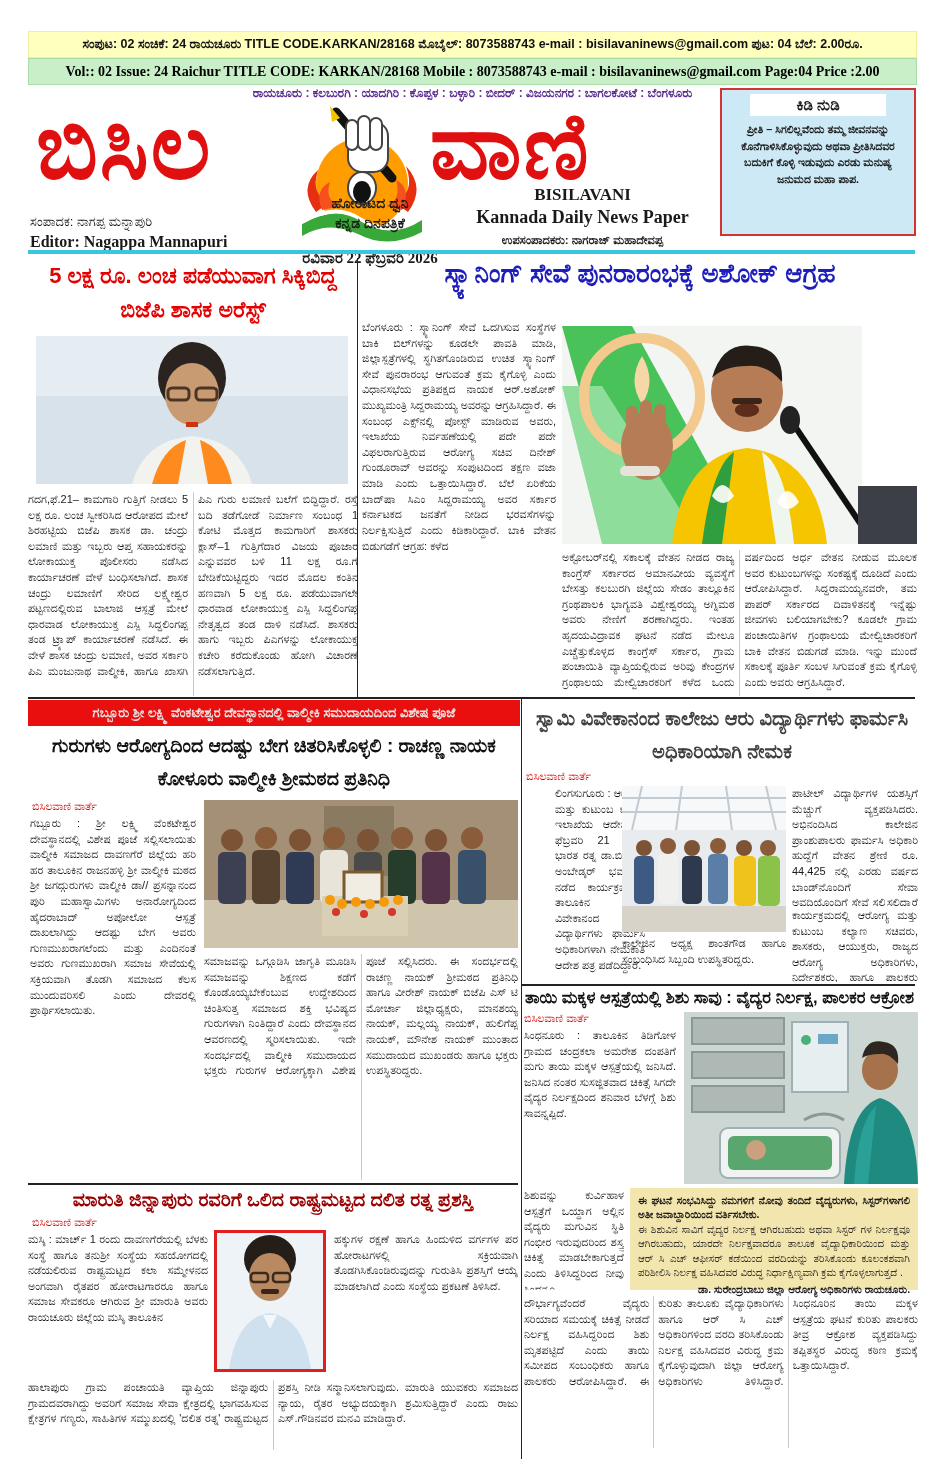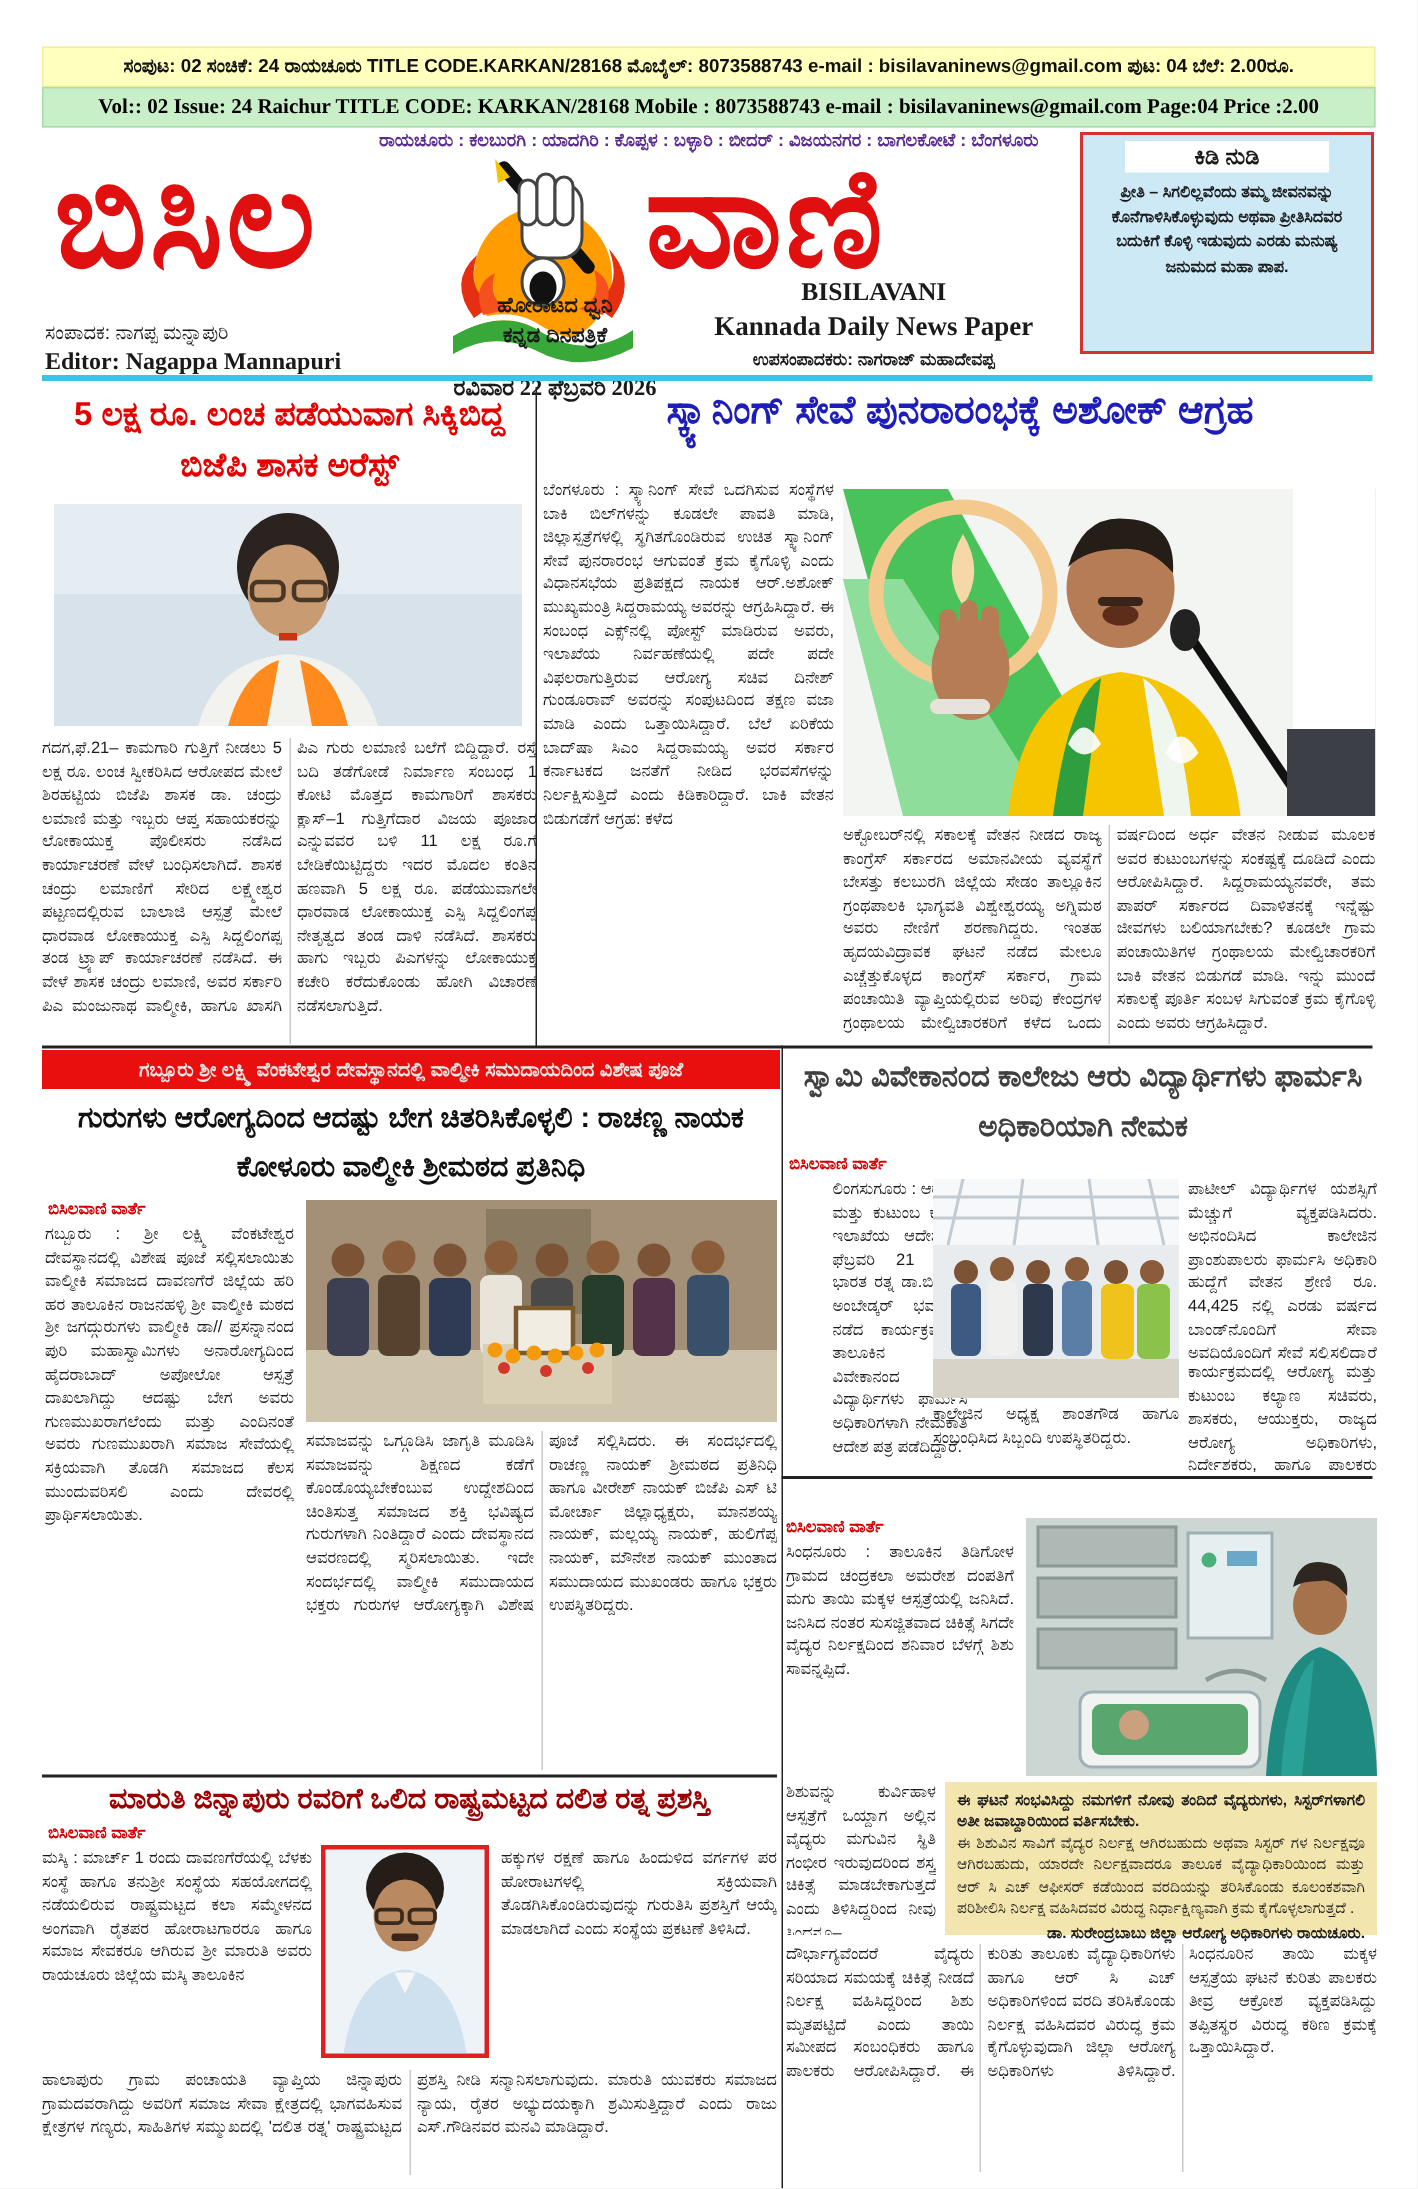--- a/index.html
+++ b/index.html
@@ -31,21 +31,21 @@
   .kidi .kx{font-weight:bold;font-size:10.8px;line-height:1.55;margin-top:5px;}
   .rule-cyan{left:28px;top:250px;width:887px;height:4px;background:#38c6e3;}
   .vrule{background:#222;width:1px;}
   .hrule{background:#222;height:2px;}
   .headline{font-weight:bold;text-align:center;}
   .h-a1{left:28px;top:259px;width:330px;font-size:22px;color:#e60000;line-height:1.55;}
   .h-a2{left:362px;top:258px;width:556px;font-size:26px;color:#1d1dbb;line-height:1.2;}
   .body-txt{font-size:11px;line-height:1.42;text-align:justify;overflow:hidden;}
   .cols2{column-count:2;column-gap:10px;column-rule:1px solid #c9c9c9;}
   .cols3{column-count:3;column-gap:9px;column-rule:1px solid #c9c9c9;}
-  .byline{color:#d40000;font-weight:bold;font-size:11px;}
+  .byline{color:#d40000;font-weight:normal;font-size:11px;}
   .kicker{left:28px;top:700px;width:492px;height:26px;background:#ea0f0f;color:#e5e5e5;
           font-weight:bold;font-size:13px;display:flex;align-items:center;justify-content:center;}
   .h-a3{left:28px;top:729px;width:492px;font-size:19px;color:#111;line-height:1.75;}
   .h-a4{left:526px;top:702px;width:392px;font-size:19.5px;color:#404040;line-height:1.7;}
   .h-a5{left:521px;top:988px;width:397px;font-size:16.5px;color:#111;line-height:1.2;}
   .h-a6{left:28px;top:1189px;width:490px;font-size:19px;color:#9a0000;line-height:1.2;}
   .photo{background:#ddd;overflow:hidden;}
   .quotebox{left:630px;top:1188px;width:288px;height:102px;background:#f3e5ae;
             padding:6px 8px;box-sizing:border-box;font-size:10.3px;line-height:1.4;text-align:justify;}
   .quotebox .attr{font-weight:bold;text-align:right;margin-top:3px;}
@@ -249,20 +249,21 @@
       </g>
       <rect y="120" width="164" height="26" fill="#d7d3c8"></rect>
     </svg>
   </div>
   <div class="abs body-txt" style="left:622px;top:936px;width:164px;height:46px;">ಕಾಲೇಜಿನ ಅಧ್ಯಕ್ಷ ಶಾಂತಗೌಡ ಹಾಗೂ ಸಂಬಂಧಿಸಿದ ಸಿಬ್ಬಂದಿ ಉಪಸ್ಥಿತರಿದ್ದರು.</div>
   <div class="abs body-txt" style="left:792px;top:786px;width:126px;height:120px;">ಪಾಟೀಲ್ ವಿದ್ಯಾರ್ಥಿಗಳ ಯಶಸ್ಸಿಗೆ ಮೆಚ್ಚುಗೆ ವ್ಯಕ್ತಪಡಿಸಿದರು.  ಅಭಿನಂದಿಸಿದ ಕಾಲೇಜಿನ ಪ್ರಾಂಶುಪಾಲರು ಫಾರ್ಮಸಿ ಅಧಿಕಾರಿ ಹುದ್ದೆಗೆ ವೇತನ ಶ್ರೇಣಿ ರೂ. 44,425 ನಲ್ಲಿ ಎರಡು ವರ್ಷದ ಬಾಂಡ್‌ನೊಂದಿಗೆ ಸೇವಾ ಅವಧಿಯೊಂದಿಗೆ ಸೇವೆ ಸಲ್ಲಿಸಲಿದ್ದಾರೆ ಎಂದು ಮಾಹಿತಿ ನೀಡಿದರು.</div>
   <div class="abs body-txt" style="left:792px;top:908px;width:126px;height:74px;">ಕಾರ್ಯಕ್ರಮದಲ್ಲಿ ಆರೋಗ್ಯ ಮತ್ತು ಕುಟುಂಬ ಕಲ್ಯಾಣ ಸಚಿವರು, ಶಾಸಕರು, ಆಯುಕ್ತರು, ರಾಜ್ಯದ ಆರೋಗ್ಯ ಅಧಿಕಾರಿಗಳು, ನಿರ್ದೇಶಕರು, ಹಾಗೂ ಪಾಲಕರು ಉಪಸ್ಥಿತರಿದ್ದರು.</div>
 
   <div class="abs hrule" style="left:521px;top:984px;width:394px;"></div>
 
+  <div class="abs headline h-a5">ತಾಯಿ ಮಕ್ಕಳ ಆಸ್ಪತ್ರೆಯಲ್ಲಿ ಶಿಶು ಸಾವು : ವೈದ್ಯರ ನಿರ್ಲಕ್ಷ, ಪಾಲಕರ ಆಕ್ರೋಶ</div>
   <div class="abs byline" style="left:524px;top:1012px;">ಬಿಸಿಲವಾಣಿ ವಾರ್ತೆ</div>
   <div class="abs body-txt" style="left:524px;top:1028px;width:152px;height:156px;">ಸಿಂಧನೂರು : ತಾಲೂಕಿನ ತಿಡಿಗೋಳ ಗ್ರಾಮದ ಚಂದ್ರಕಲಾ ಅಮರೇಶ ದಂಪತಿಗೆ ಮಗು ತಾಯಿ ಮಕ್ಕಳ ಆಸ್ಪತ್ರೆಯಲ್ಲಿ ಜನಿಸಿದೆ. ಜನಿಸಿದ ನಂತರ ಸುಸಜ್ಜಿತವಾದ ಚಿಕಿತ್ಸೆ ಸಿಗದೇ ವೈದ್ಯರ ನಿರ್ಲಕ್ಷದಿಂದ ಶನಿವಾರ ಬೆಳಗ್ಗೆ ಶಿಶು ಸಾವನ್ನಪ್ಪಿದೆ.</div>
   <div class="abs photo" style="left:684px;top:1012px;width:234px;height:172px;">
     <svg width="234" height="172" viewBox="0 0 234 172">
       <rect width="234" height="172" fill="#ccd6d2"></rect>
       <g fill="#aeb9b6" stroke="#8b9894" stroke-width="2">
         <rect x="8" y="6" width="92" height="26"></rect>
           <rect x="8" y="40" width="92" height="26"></rect>
           <rect x="8" y="74" width="92" height="26"></rect>
       </g>

